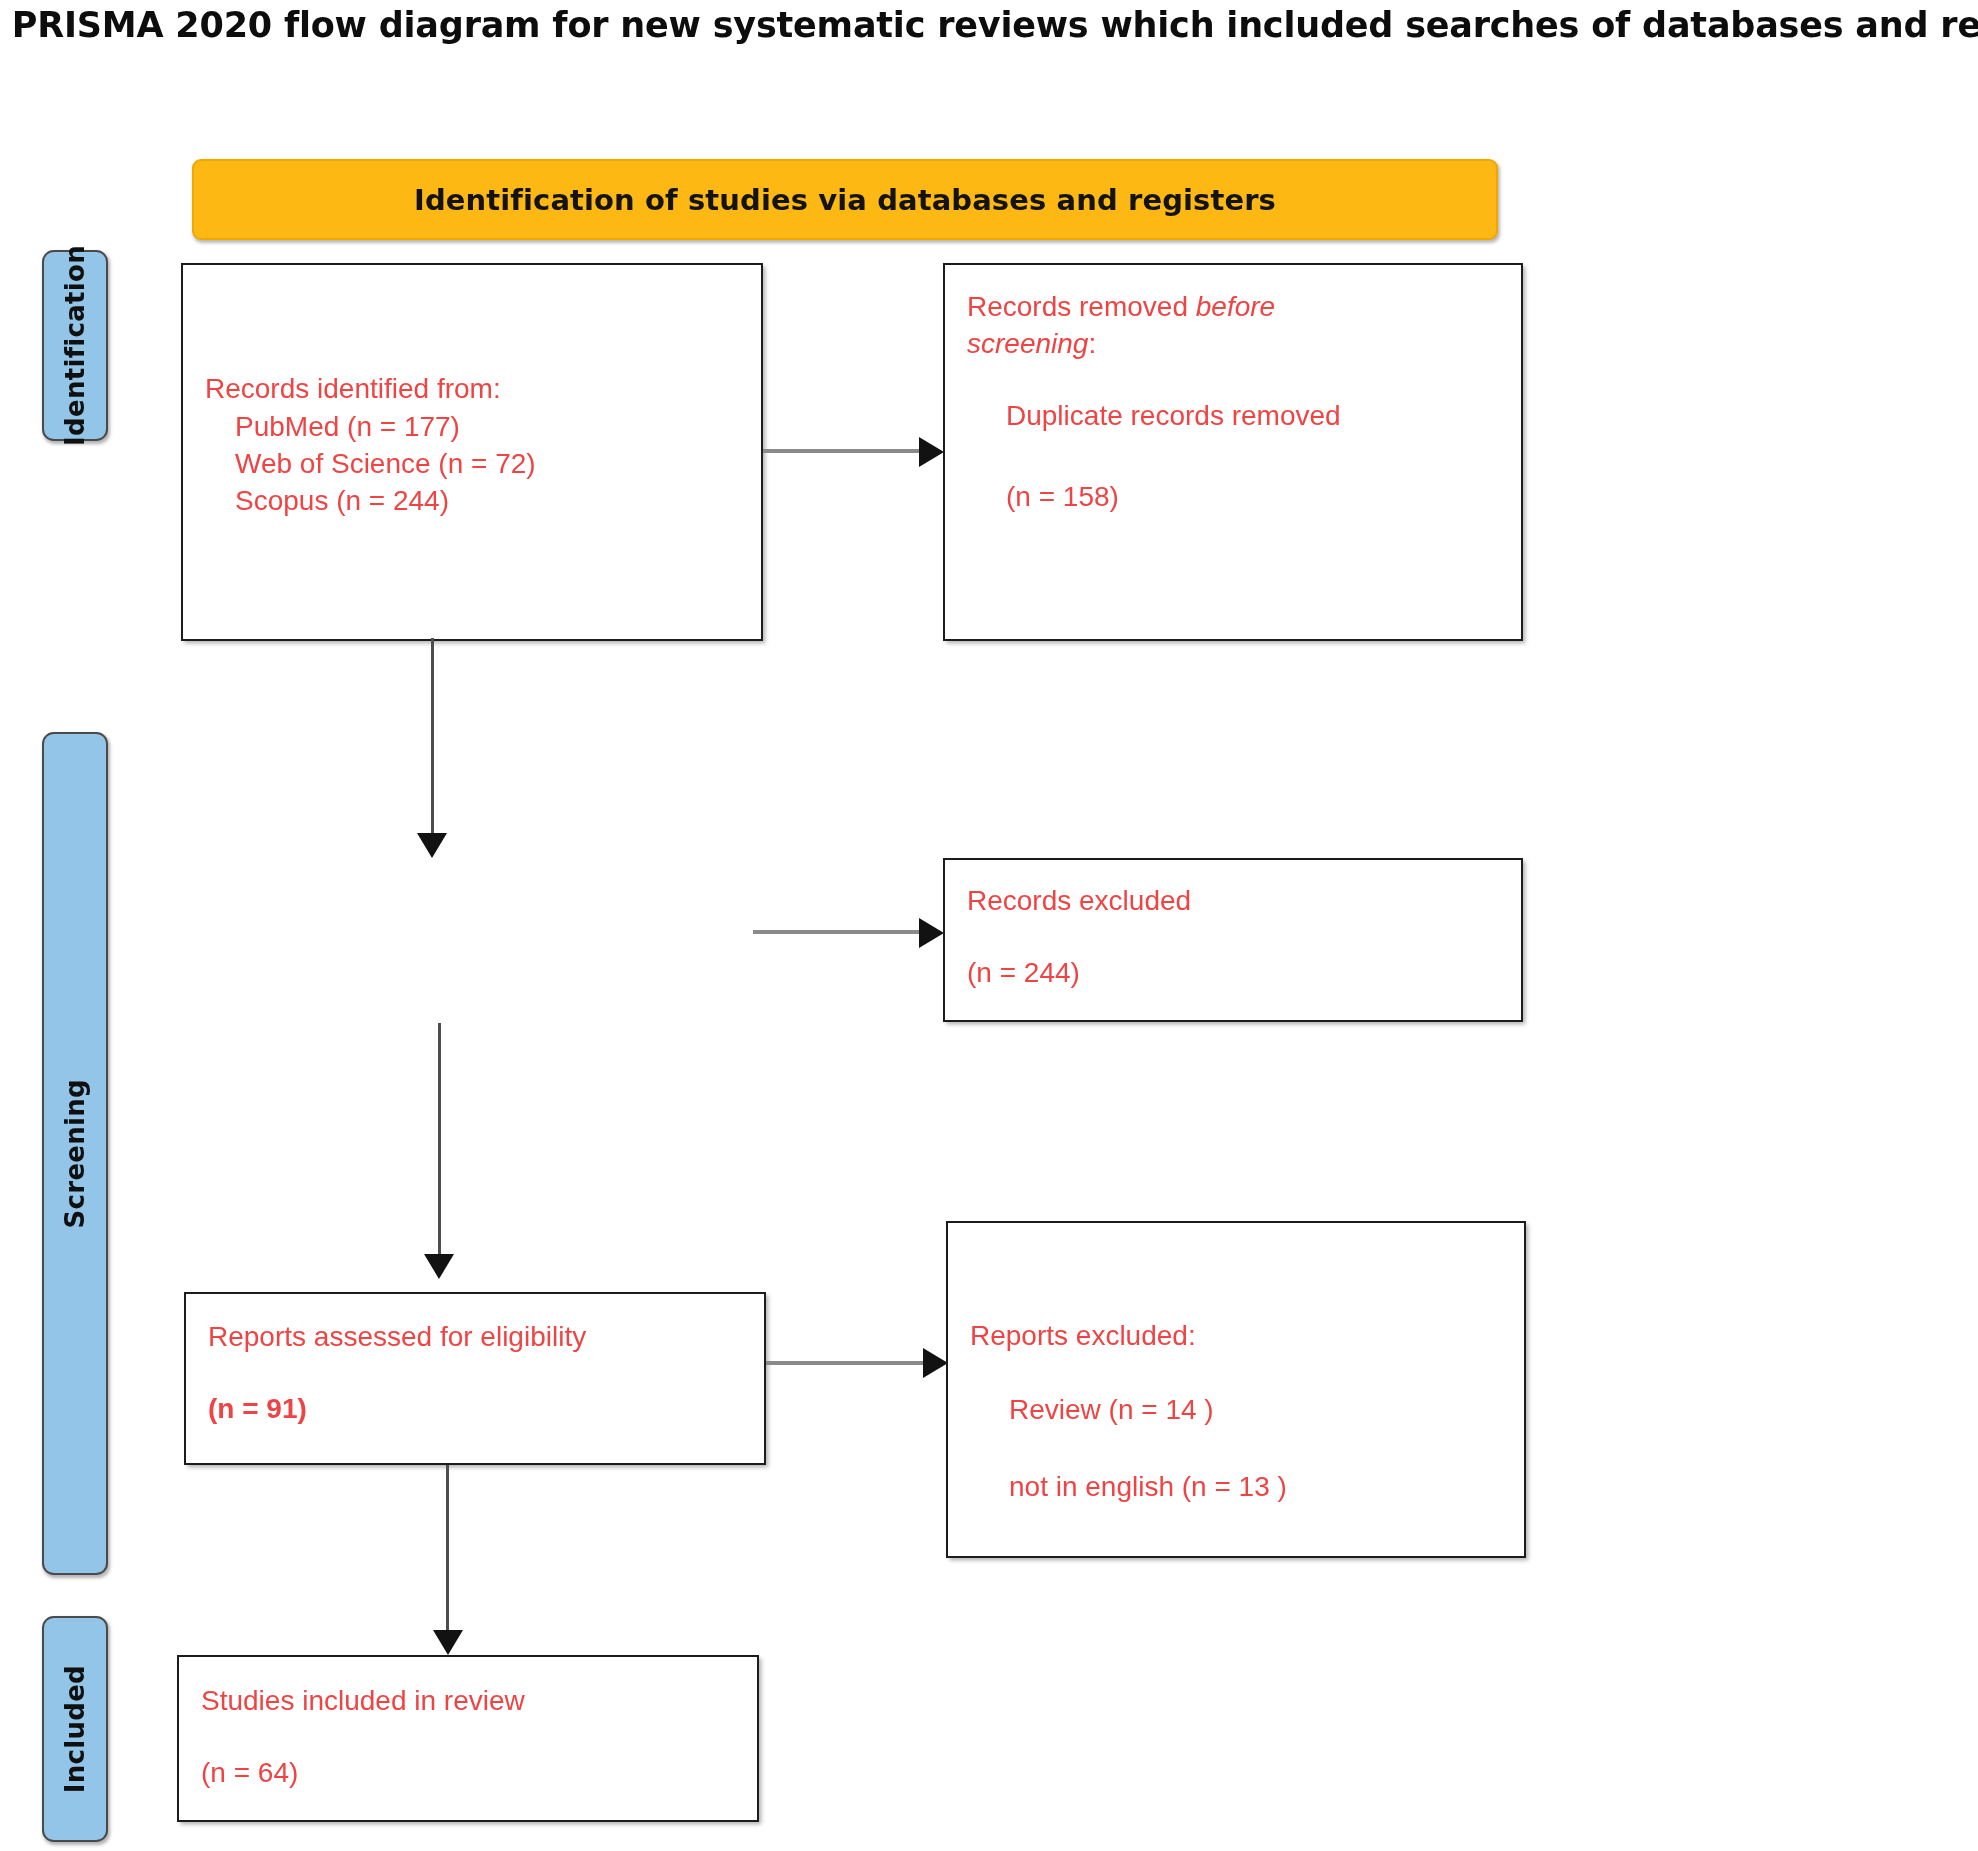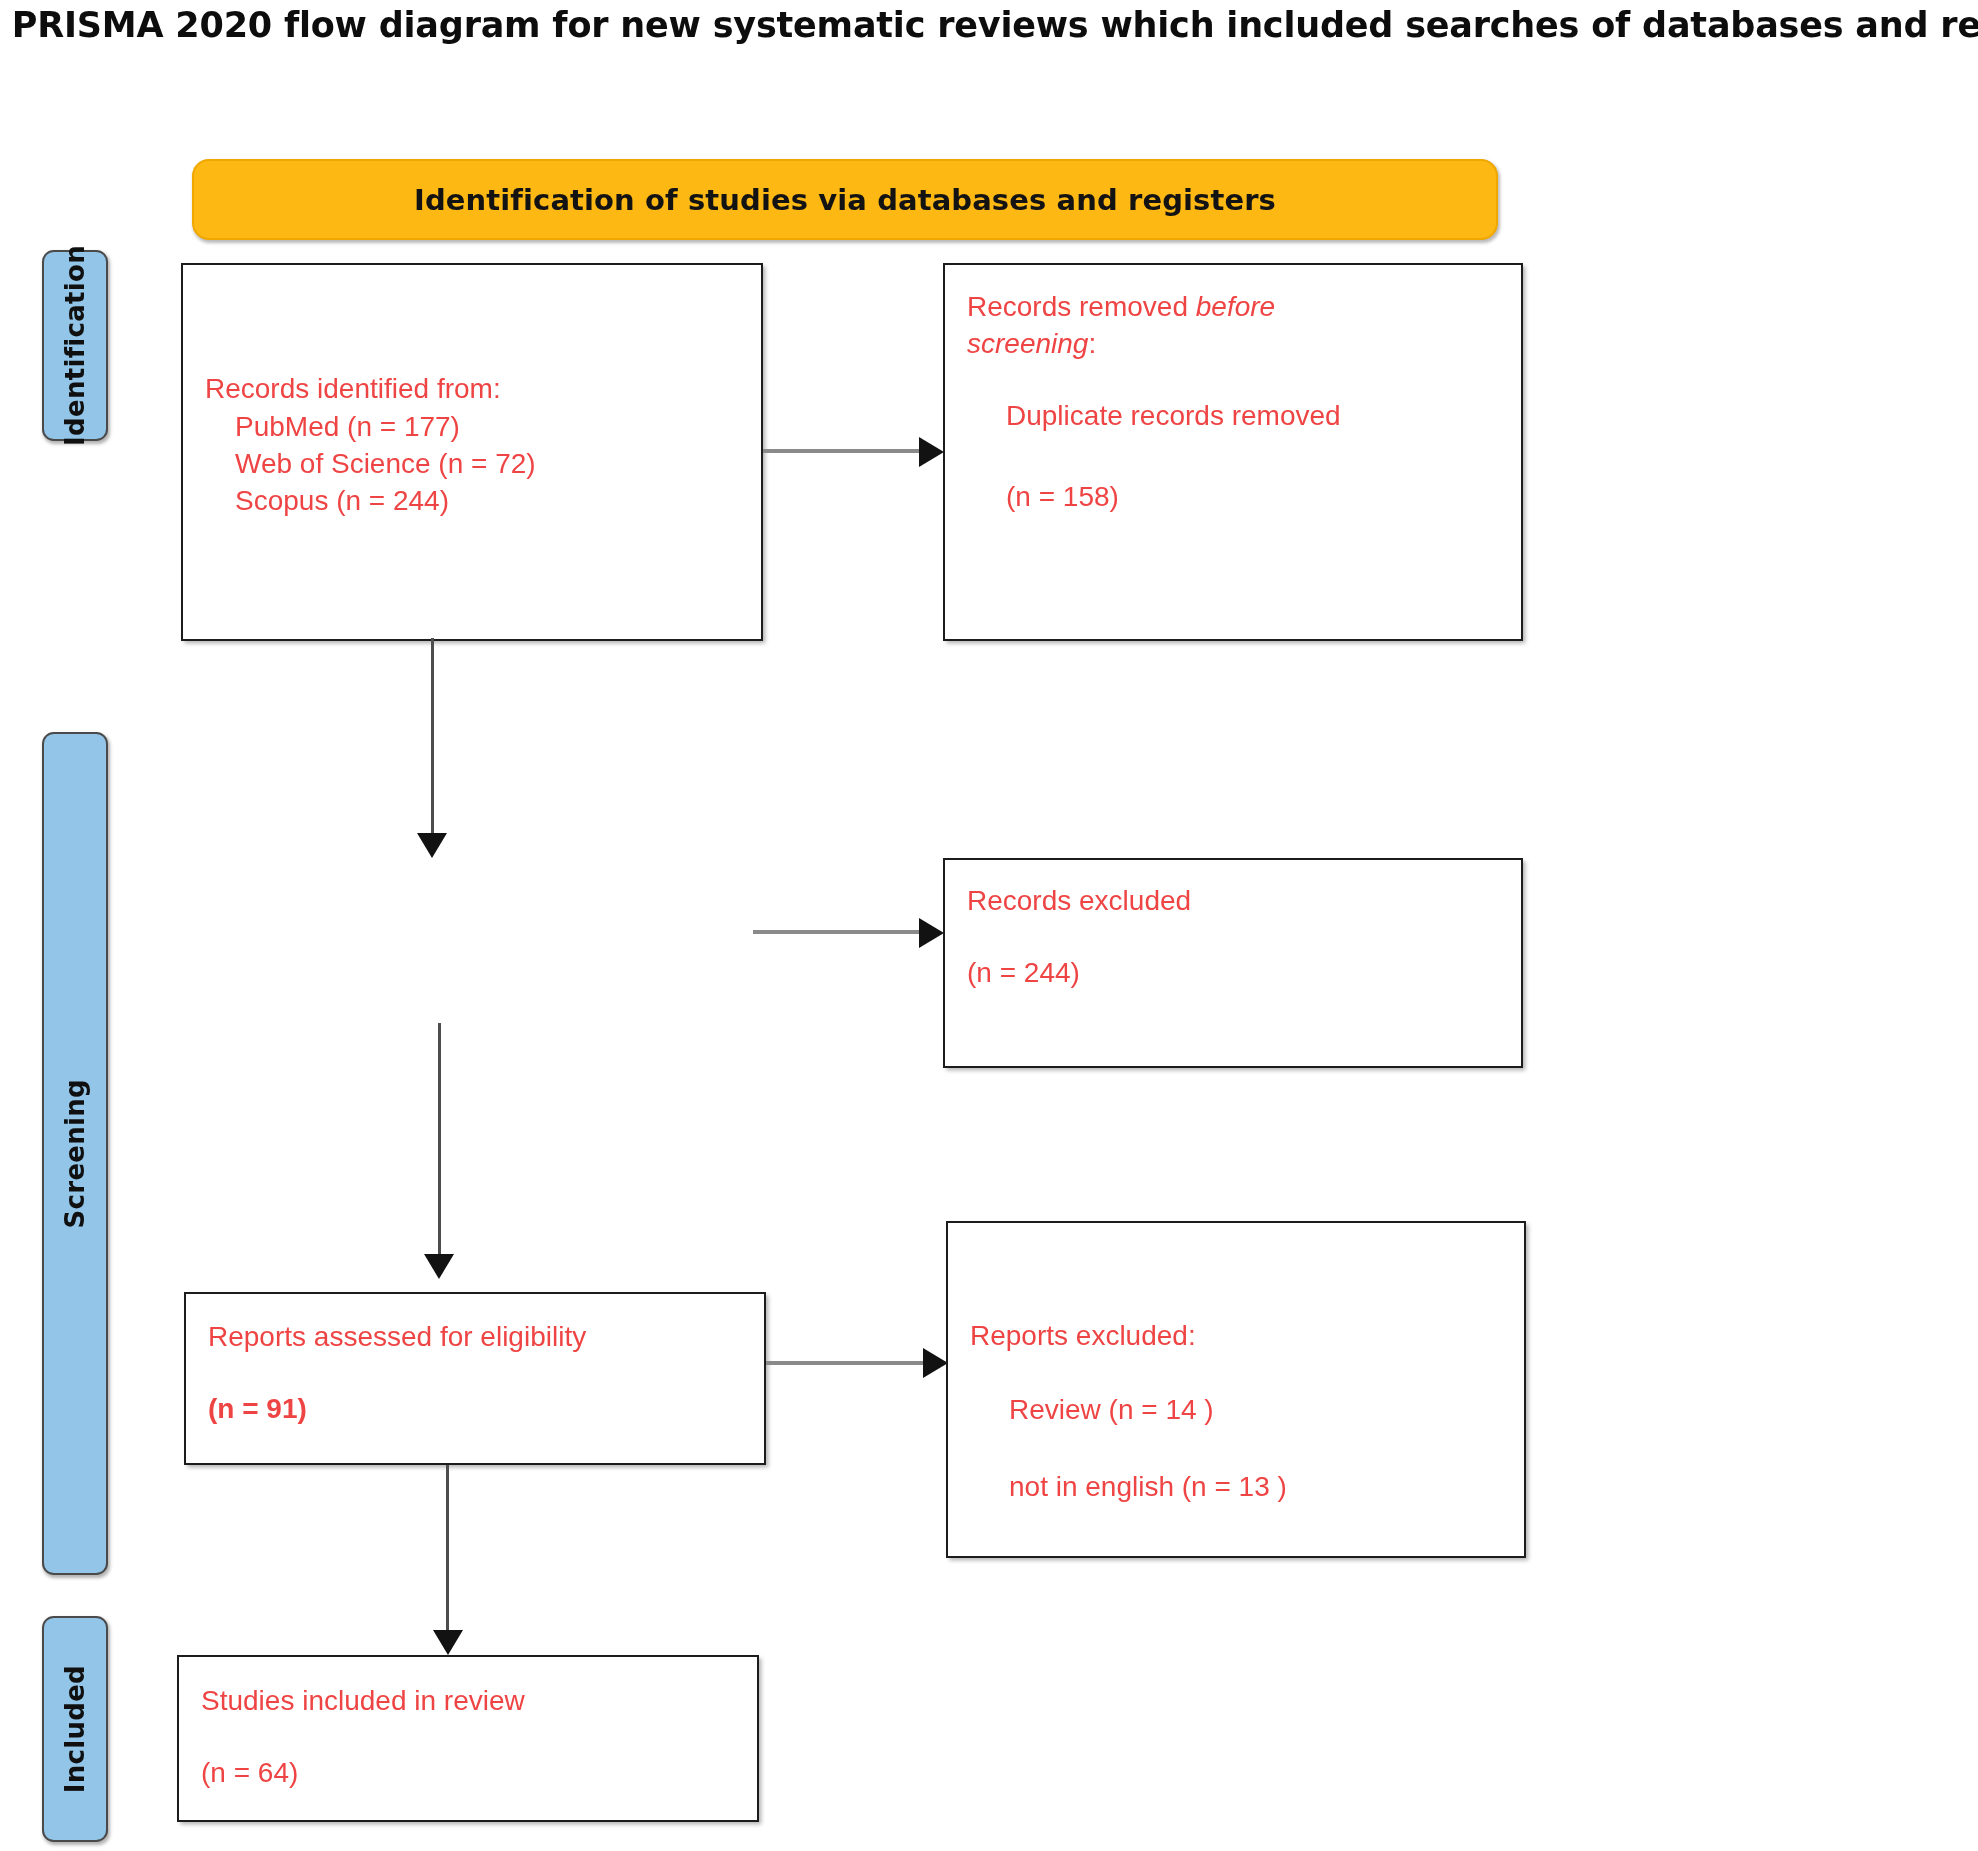--- a/index.html
+++ b/index.html
@@ -40,21 +40,21 @@
 
   
   .stage-banner {
     position: absolute;
     left: 192px;
     top: 159px;
     width: 1306px;
     height: 81px;
     background: #FDB813;
     border: 2.5px solid #F0A800;
-    border-radius: 17px;
+    border-radius: 9px;
     box-sizing: border-box;
     display: flex;
     align-items: center;
     justify-content: center;
     box-shadow: 1.7px 2.5px 3.4px rgba(0,0,0,0.28);
   }
   .stage-banner-label {
     font-size: 29px;
     font-weight: bold;
     color: #131313;
@@ -175,21 +175,21 @@
     <div class="box-text indent-2" style="top:213px;">(n = 158)</div>
   </div>
 
   <div class="conn-v" style="left:431px; top:638px; height:198px;"></div>
   <div class="arrow-down" style="left:417px; top:833px;"></div>
 
 
   <div class="conn-h" style="left:753px; top:930px; width:169px;"></div>
   <div class="arrow-right" style="left:919px; top:918px;"></div>
 
-  <div class="flow-box" style="left:943px; top:858px; width:580px; height:210px;">
+  <div class="flow-box" style="left:943px; top:858px; width:580px; height:164px;">
     <div class="box-text" style="top:22px;">Records excluded</div>
     <div class="box-text" style="top:94px;">(n = 244)</div>
   </div>
 
   <div class="conn-v" style="left:438px; top:1023px; height:234px;"></div>
   <div class="arrow-down" style="left:424px; top:1254px;"></div>
 
   <div class="flow-box" style="left:184px; top:1292px; width:582px; height:173px;">
     <div class="box-text" style="top:23.6px;">Reports assessed for eligibility</div>
     <div class="box-text" style="top:96px;font-weight:bold;">(n = 91)</div>

